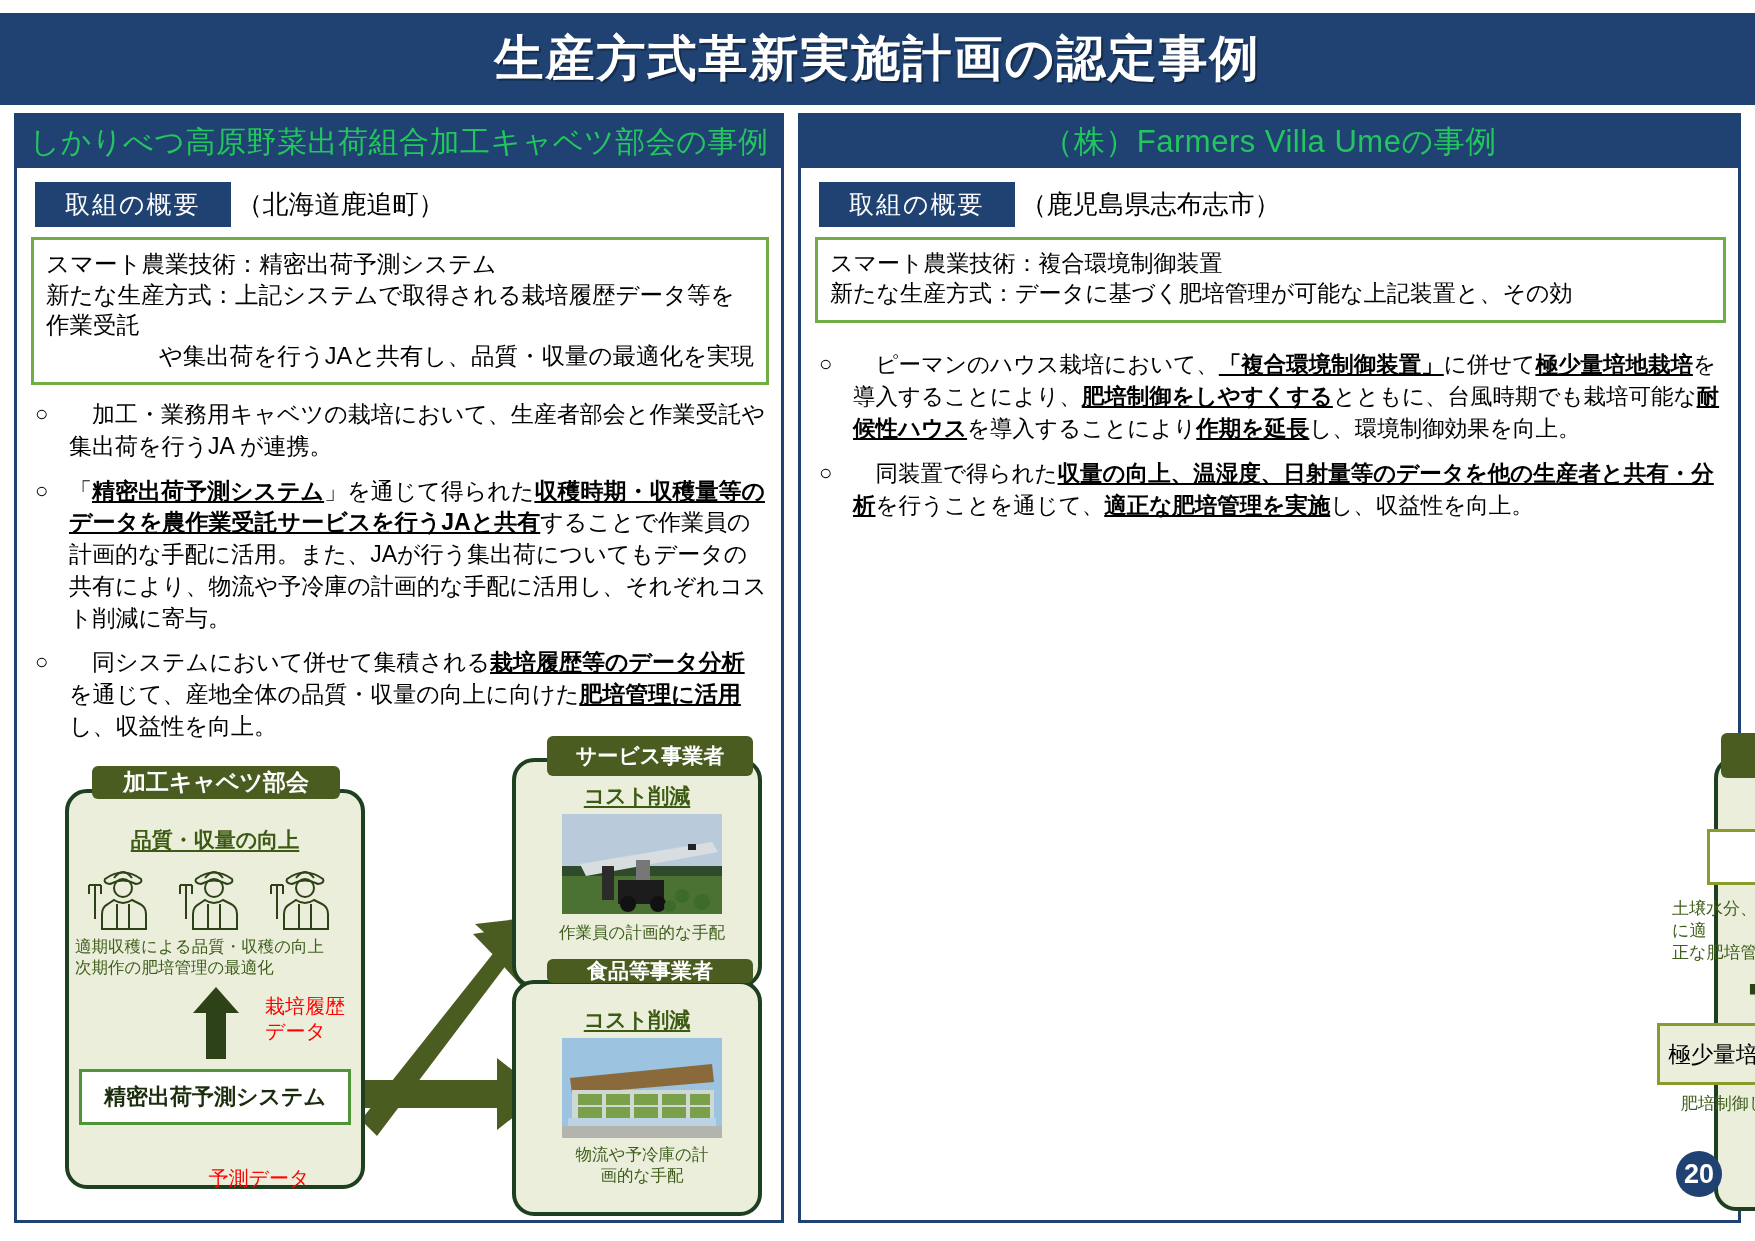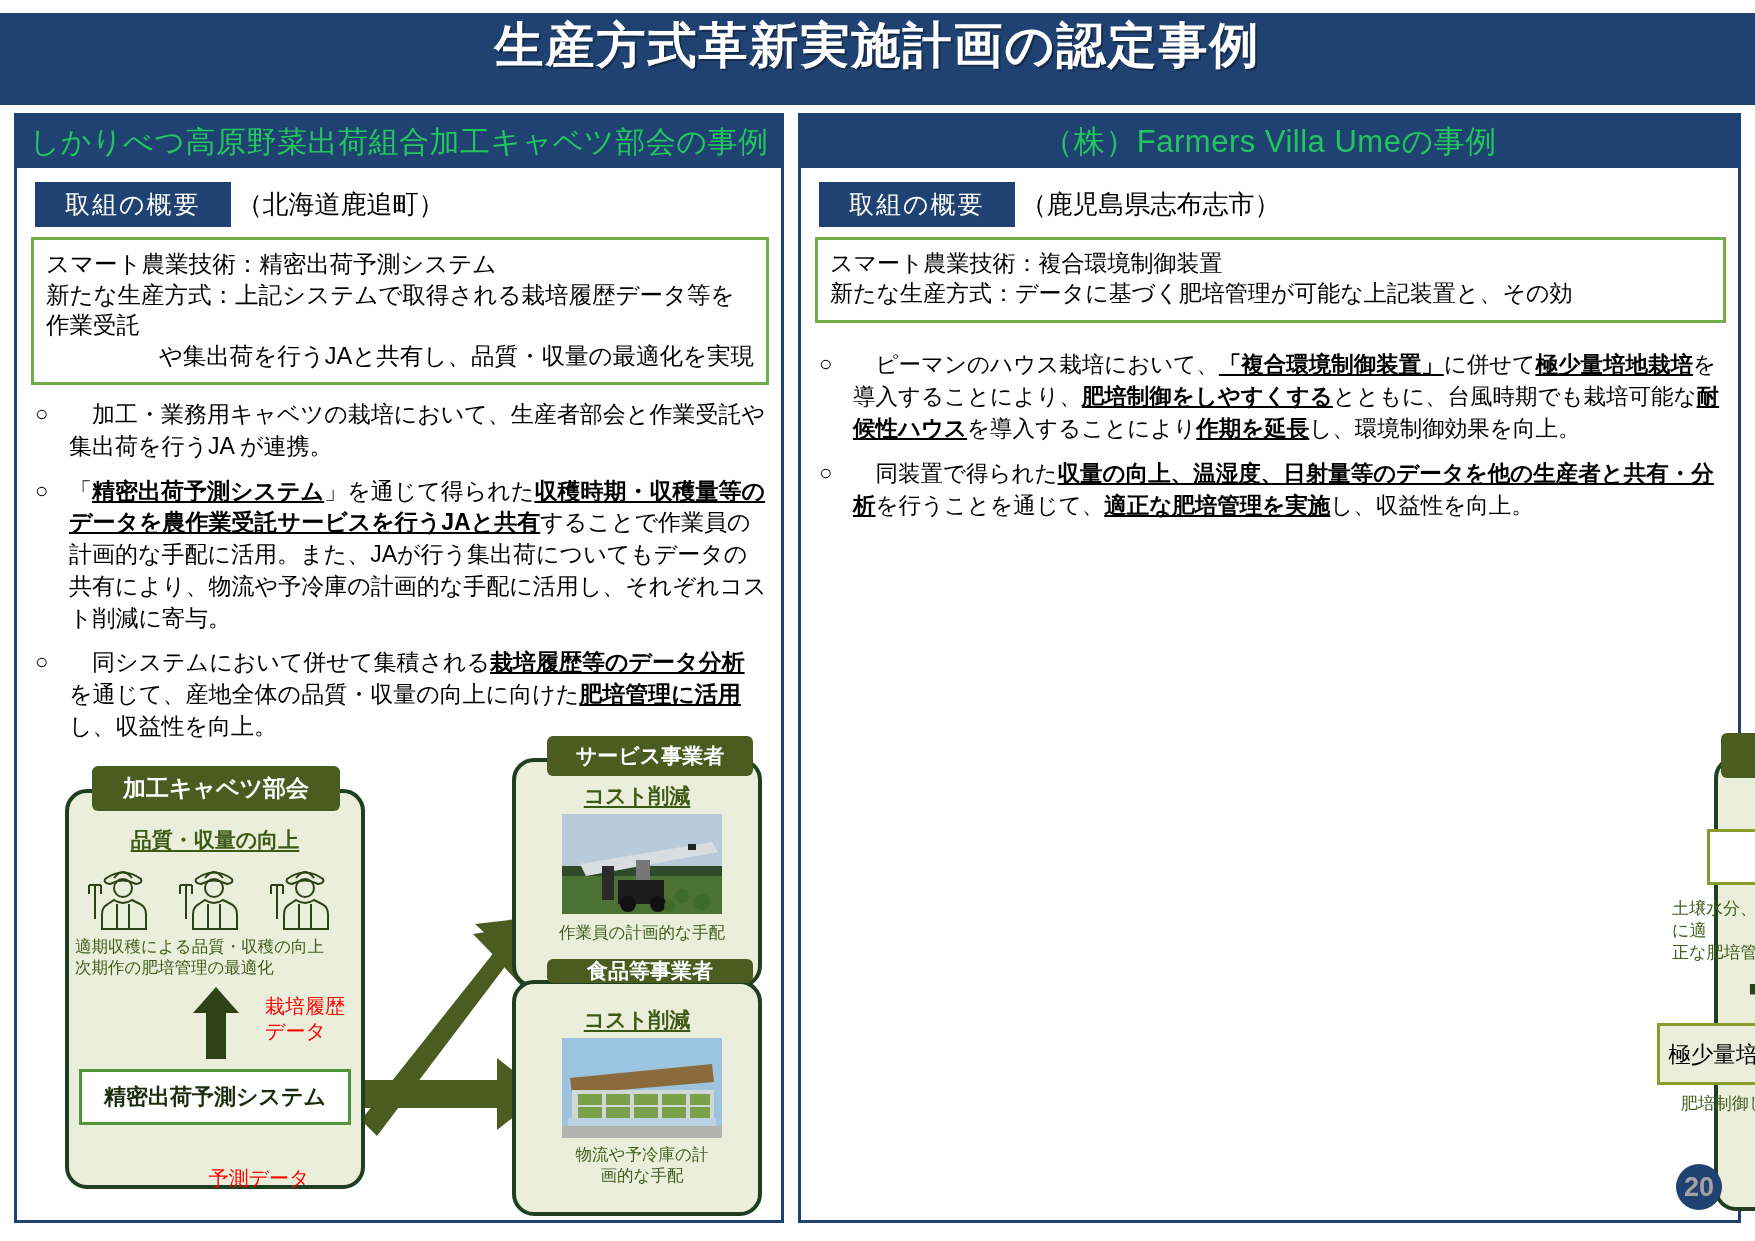--- a/index.html
+++ b/index.html
@@ -8,21 +8,21 @@
     background: #ffffff;
     font-family: "Liberation Sans", "DejaVu Sans", sans-serif;
     overflow: hidden;
   }
   .slide { position: relative; width: 1755px; height: 1241px; background: #fff; }
 
   
   .title-banner {
     position: absolute; left: 0; top: 13px; width: 1755px; height: 92px;
     background: #1f4272;
-    display: flex; align-items: flex-start; justify-content: center;
+    display: flex; align-items: center; justify-content: center;
   }
   .title-banner .title-text {
     color: #ffffff; font-size: 49px; font-weight: bold; letter-spacing: 2px;
     text-shadow: 2px 2px 0 rgba(0,0,0,.35);
   }
 
   
   .panel {
     position: absolute; top: 113px; height: 1110px;
     border: 3px solid #1f4272; background: #fff;
@@ -74,21 +74,21 @@
     border: 4px solid #1e4020; border-radius: 22px;
   }
   .rbox-title {
     position: absolute; background: #4a5c20; color: #fff;
     border-radius: 6px; display: flex; align-items: center; justify-content: center;
     font-weight: bold; z-index: 5;
   }
 
   
   #grp-cabbage { left: 48px; top: 45px; width: 300px; height: 400px; }
-  #grp-cabbage-title { left: 75px; top: 22px; width: 248px; height: 45px; font-size: 23px; }
+  #grp-cabbage-title { left: 75px; top: 22px; width: 248px; height: 33px; font-size: 23px; }
   .sub-underline {
     position: absolute; text-align: center; font-weight: bold;
     color: #3c5a14; text-decoration: underline; text-underline-offset: 3px;
   }
   #cabbage-sub { left: 58px; top: 82px; width: 280px; font-size: 21px; }
 
   .farmers-row { position: absolute; left: 62px; top: 115px; width: 272px; display: flex; justify-content: space-around; }
   .farmer-ico { width: 74px; height: 72px; }
 
   .note-green { position: absolute; color: #3f5e1c; font-size: 16.5px; line-height: 1.3; }
@@ -143,23 +143,23 @@
     position: absolute; background: #eaeeda; border: 3px solid #8b9b2b;
     display: flex; align-items: center; justify-content: center;
     font-size: 22.5px; color: #000;
   }
   #box-minimal { left: 58px; top: 312px; width: 180px; height: 62px; }
   #cap-minimal { left: 58px; top: 382px; width: 185px; text-align: center; font-size: 17px; color:#3f5e1c; }
   #fvu-footer  { left: 110px; top: 432px; width: 440px; font-size: 23px; }
 
   
   .page-badge {
-    position: absolute; right: 16px; bottom: 10px;
+    position: absolute; right: 16px; bottom: 23px;
     width: 46px; height: 46px; border-radius: 50%;
-    background: #1f4272; color: #a3a3a3;
+    background: #1f4272; color: #ffffff;
     display: flex; align-items: center; justify-content: center;
     font-size: 27px; font-weight: bold;
   }
 </style>
 </head>
 <body>
 
 <div class="slide">
 
   <div class="title-banner">

